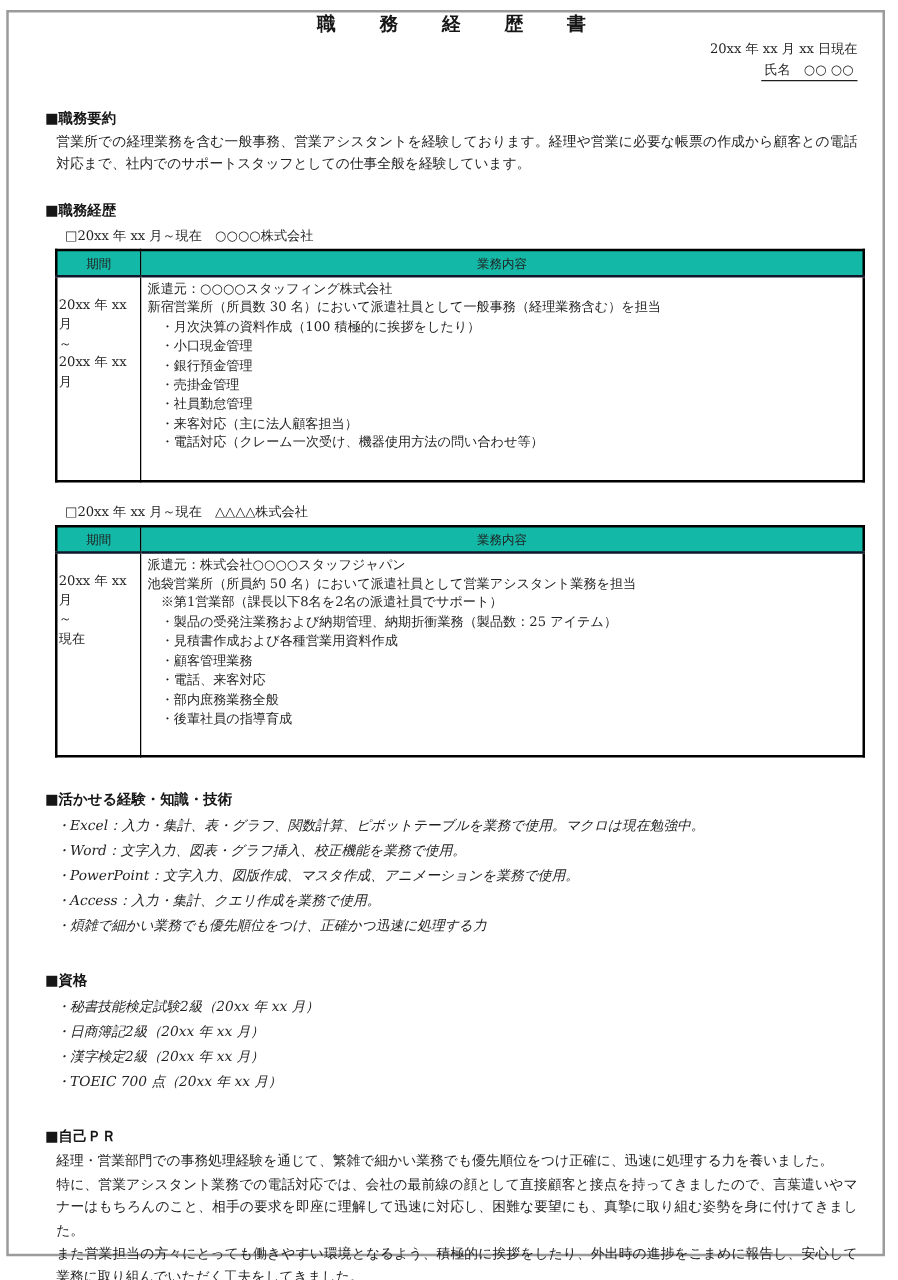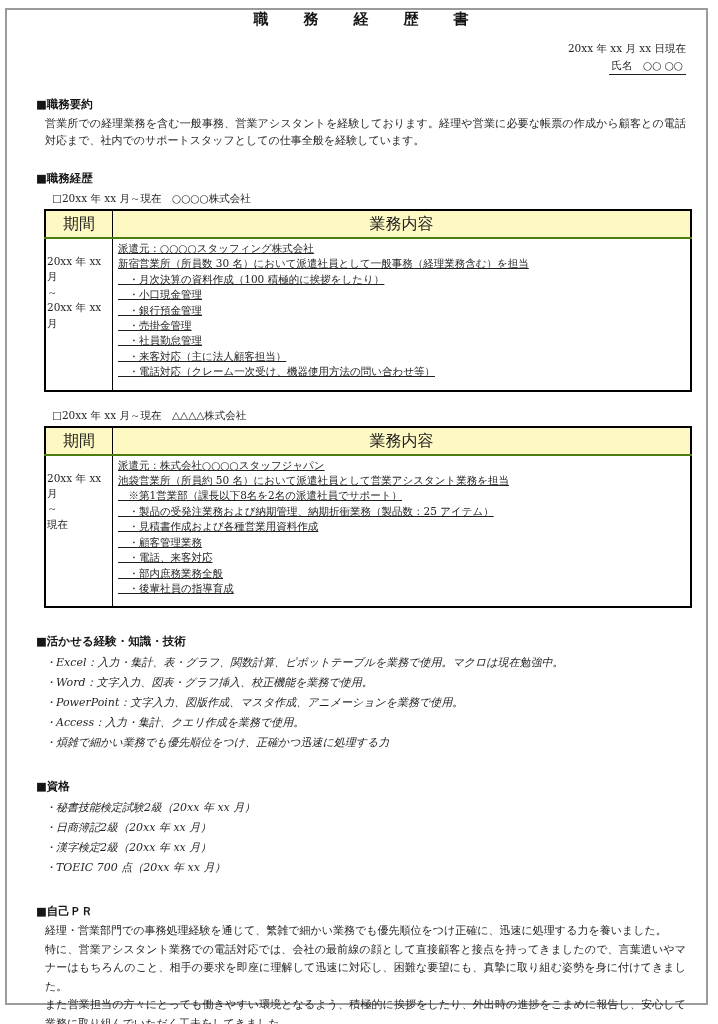--- a/index.html
+++ b/index.html
@@ -13,21 +13,21 @@
     position:absolute; left:5px; top:8px; width:703px; height:997px;
     border:2px solid #9b9b9b; box-sizing:border-box; background:#ffffff;
   }
   .content { padding:0 20px 0 29px; }
 
   .doc-title {
     text-align:center;
     font-size:15px; font-weight:bold; letter-spacing:10px; text-indent:10px;
     color:#161616;
   }
-  .date-line { margin-top:13px; text-align:right; font-size:10.5px; }
+  .date-line { margin-top:3px; text-align:right; font-size:10.5px; }
   .name-line { margin-top:3px; text-align:right; font-size:10.5px; }
   .name-line .underline { display:inline-block; border-bottom:1px solid #1f1f1f; padding:0 3px 1px 3px; }
 
   .section-heading { margin-top:0; font-size:11.5px; font-weight:bold; color:#161616; }
   .sec { margin-top:22px; }
   .sec-gap-lg { margin-top:26px; }
 
   .body-par {
     margin:3px 0 0 9px; font-size:11px; line-height:17px; text-align:justify;
   }
@@ -36,28 +36,28 @@
   .entry-2 { margin-top:17px; }
 
   table.job-table {
     margin:3px 0 0 8px; width:648px; table-layout:fixed;
     border-collapse:collapse; border:2px solid #000;
   }
   table.job-table th, table.job-table td {
     border:1px solid #000; font-weight:normal;
   }
   table.job-table thead th {
-    border-bottom:2px solid #4d7c0f; text-align:center;
-    font-size:16px; padding:3px 0 2px 0; background:#fef9c3;
+    border-bottom:2px solid #0f172a; text-align:center;
+    font-size:10px; padding:3px 0 2px 0; background:#14b8a6;
   }
   th.col-period { width:66px; }
   td { vertical-align:top; }
   .period-cell { text-align:left; font-size:10.5px; padding:15px 1px; }
   .period-cell .period-line { line-height:15.4px; }
-  .detail-cell { padding:2px 4px 10px 5px; font-size:10.5px;text-decoration:underline; }
+  .detail-cell { padding:2px 4px 21px 5px; font-size:10.5px; }
   .detail-cell .detail-line { line-height:15.4px; white-space:pre-wrap; }
 
   ul.plain-list { list-style:none; margin:4px 0 0 9px; padding:0;font-style:italic; }
   ul.plain-list li { font-size:11px; line-height:20px; }
 
   .pr-block { margin:3px 0 0 9px; }
   .pr-block p { margin:0; font-size:11px; line-height:18.5px; text-align:justify; }
 </style>
 </head>
 <body>

